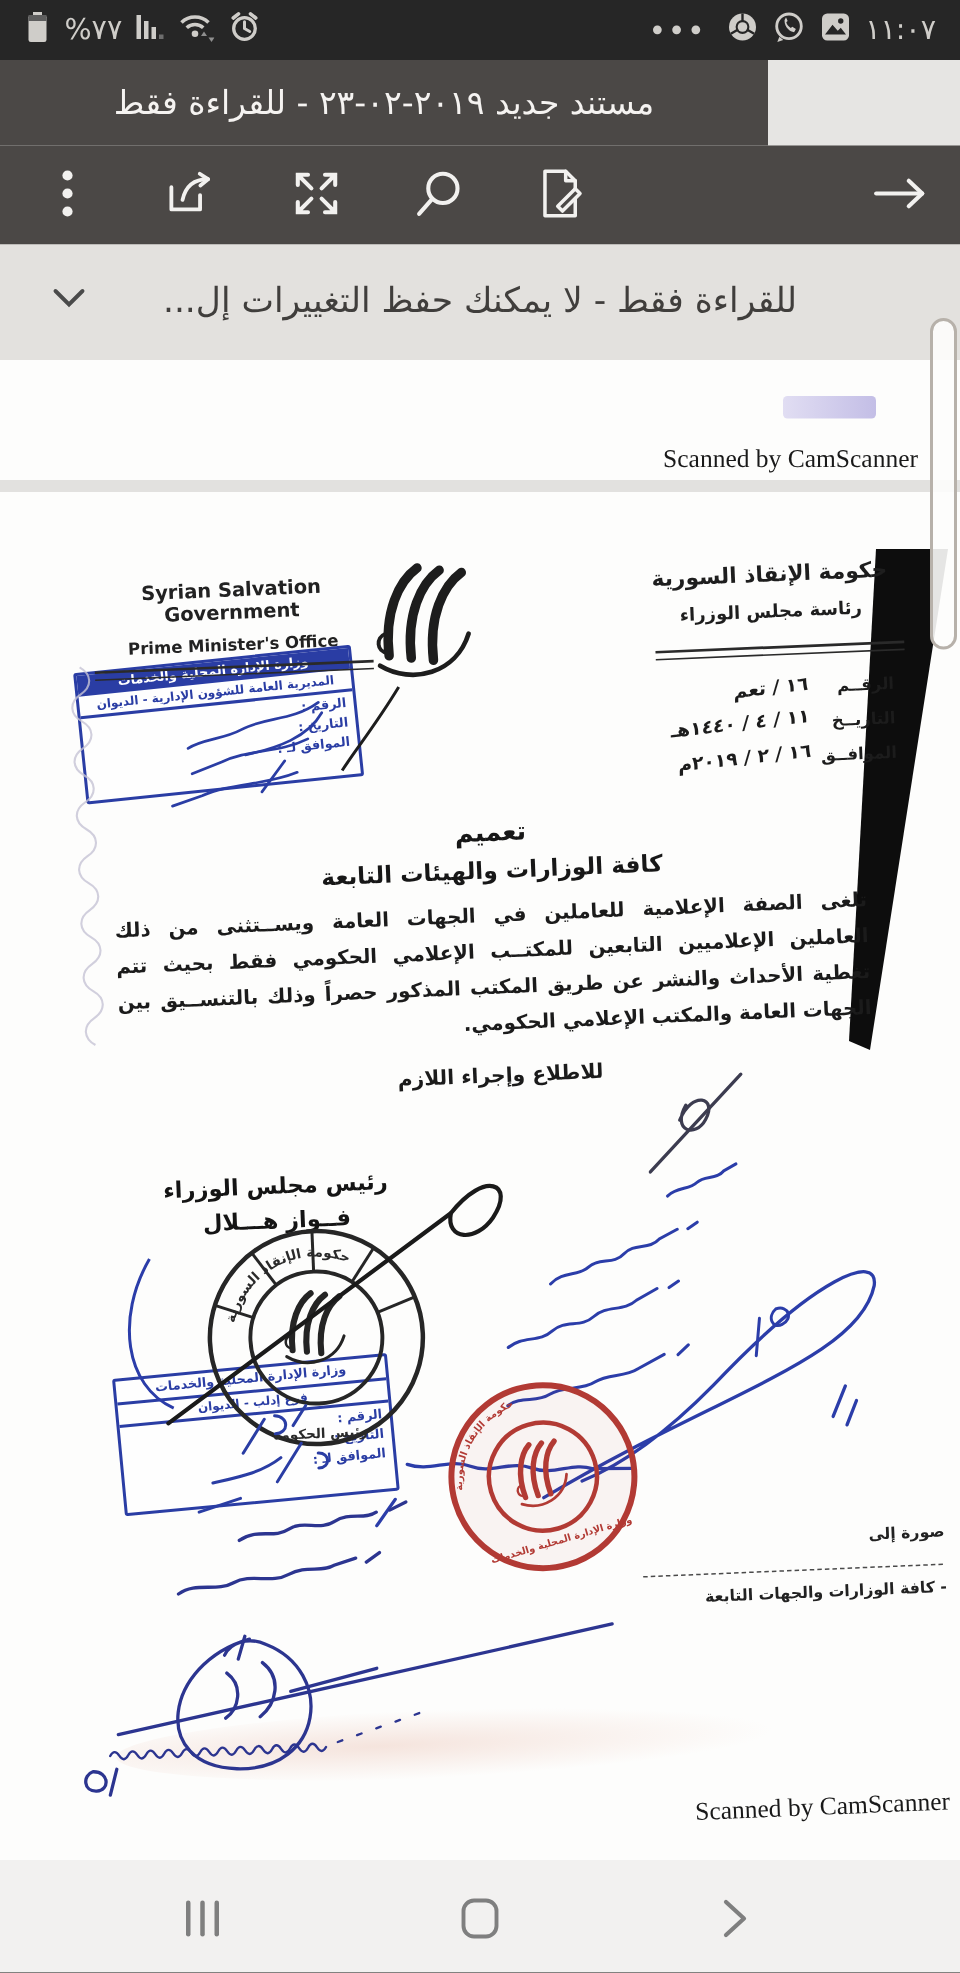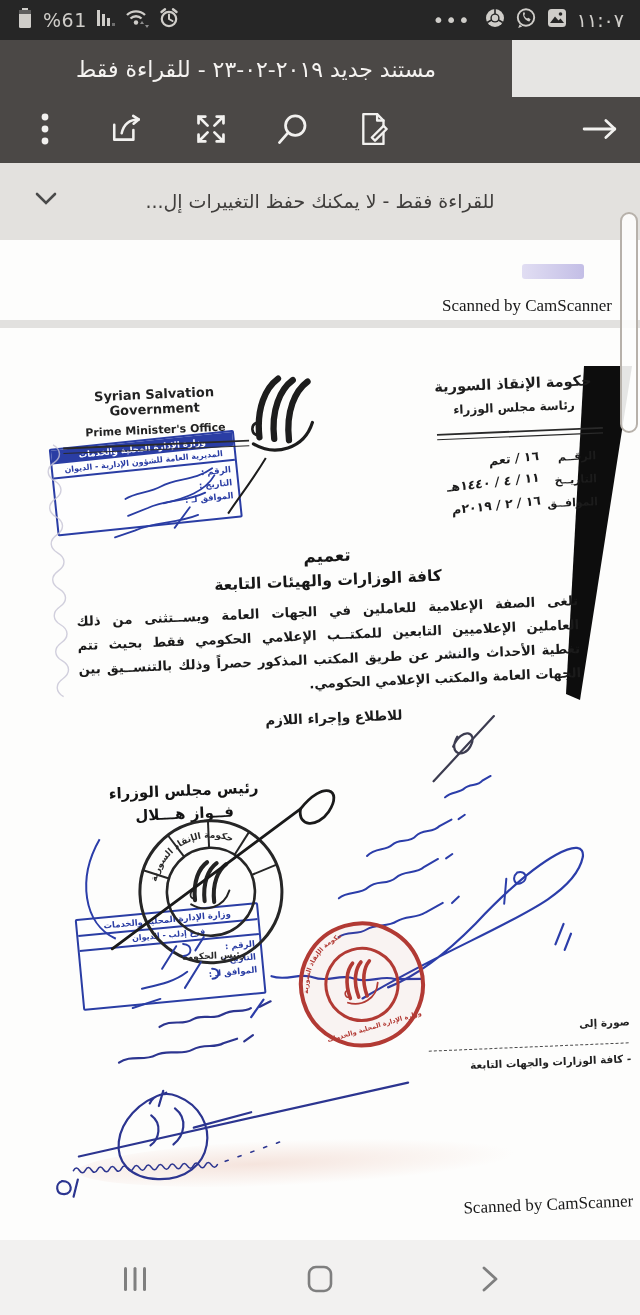--- a/index.html
+++ b/index.html
@@ -16,21 +16,21 @@
   .sb-dots{font-size:20px;letter-spacing:1px;margin-right:4px;}
 
   
   .app-bar{left:0;top:40px;width:512px;height:57px;background:#4b4846;}
   .app-title{width:100%;text-align:center;line-height:60px;color:#f5f3f1;font-size:22px;direction:rtl;}
   .toolbar{left:0;top:97px;width:640px;height:66px;background:#4b4846;}
   .tb-icon{position:absolute;top:12px;width:40px;height:40px;display:flex;align-items:center;justify-content:center;}
 
   
   .banner{left:0;top:163px;width:640px;height:77px;background:#e3e1de;box-shadow:0 2px 3px rgba(0,0,0,.18);}
-  .banner-text{width:100%;text-align:center;line-height:77px;font-size:19px;color:#403e3c;direction:rtl;}
+  .banner-text{width:100%;text-align:center;line-height:77px;font-size:23px;color:#403e3c;direction:rtl;}
   .banner-chevron{position:absolute;left:34px;top:28px;}
 
   
   .viewport{left:0;top:240px;width:640px;height:1000px;background:#e2e1df;}
   .page1{left:0;top:0;width:640px;height:80px;background:#fdfdfc;}
   .smudge1{left:522px;top:24px;width:62px;height:15px;border-radius:3px;
     background:linear-gradient(90deg,#dcd8f1,#b9b3e2);opacity:.85;}
   .camscan{font-family:"Liberation Serif",serif;font-size:17px;color:#191919;}
   .page2{left:0;top:88px;width:640px;height:912px;background:#fdfdfc;overflow:hidden;}
   .tilt{position:absolute;left:0;top:0;width:640px;height:912px;
@@ -94,21 +94,21 @@
 
   <div class="abs status-bar">
     <div class="sb-group">
       <span>
         <svg width="18" height="22" viewBox="0 0 18 22">
           <rect x="6" y="1" width="6" height="3" fill="#cfcdc9"></rect>
           <rect x="3" y="3" width="12" height="18" rx="1.5" fill="#cfcdc9"></rect>
           <rect x="3" y="3" width="12" height="4" fill="#5d5d5d"></rect>
         </svg>
       </span>
-      <span class="sb-text">%61</span>
+      <span class="sb-text">%٧٧</span>
       <span>
         <svg width="20" height="20" viewBox="0 0 20 20">
           <rect x="1" y="2" width="3" height="16" fill="#cfcdc9"></rect>
           <rect x="6" y="6" width="3" height="12" fill="#cfcdc9"></rect>
           <rect x="11" y="10" width="3" height="8" fill="#cfcdc9"></rect>
           <rect x="16" y="15" width="3" height="3" fill="#6d6d6d"></rect>
         </svg>
       </span>
       <span>
         <svg width="24" height="22" viewBox="0 0 24 22">

